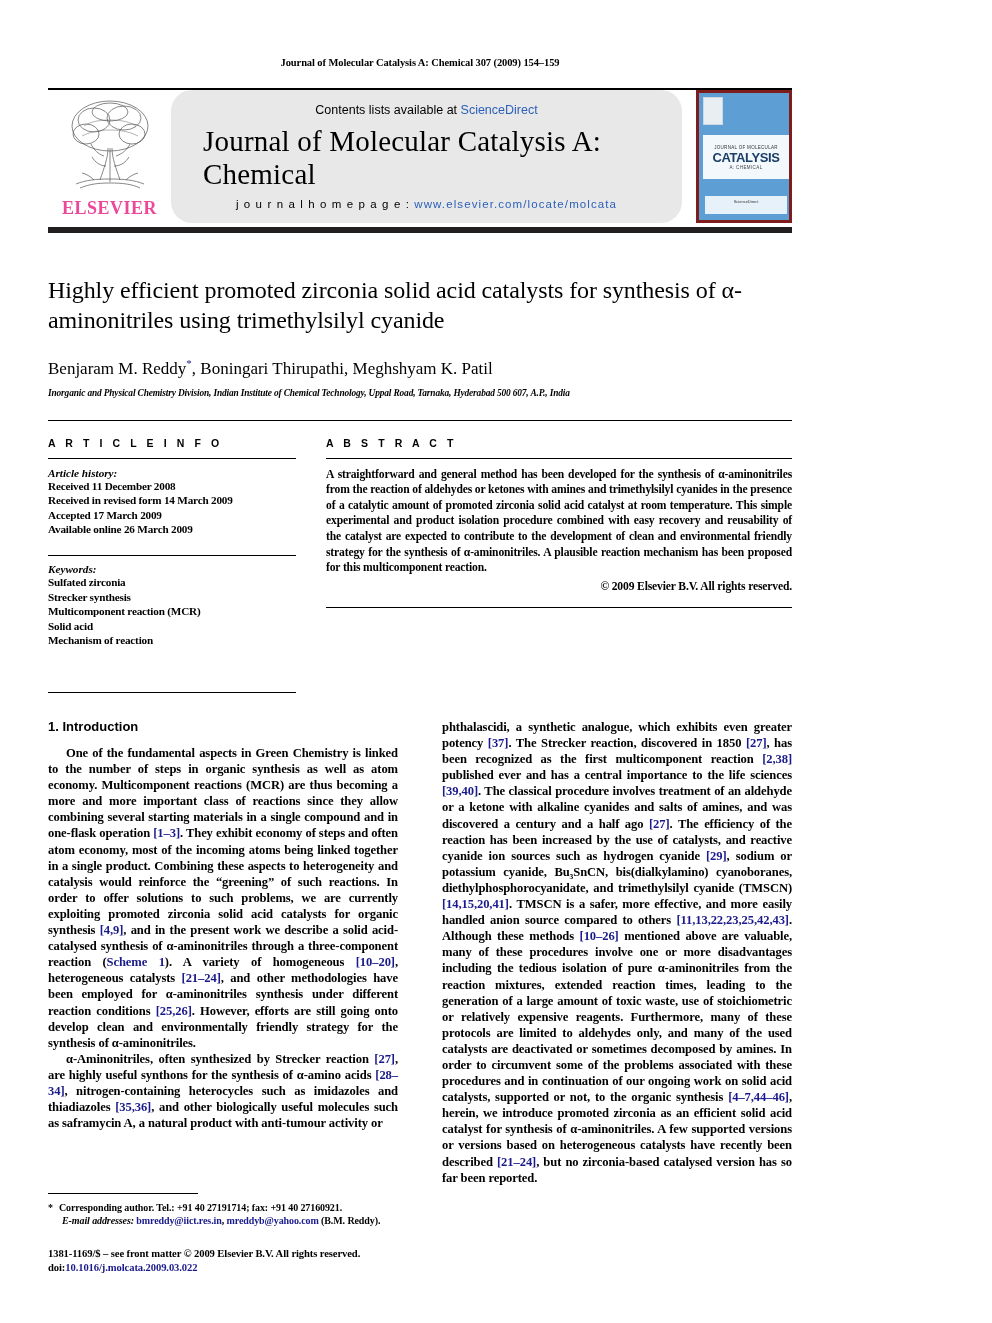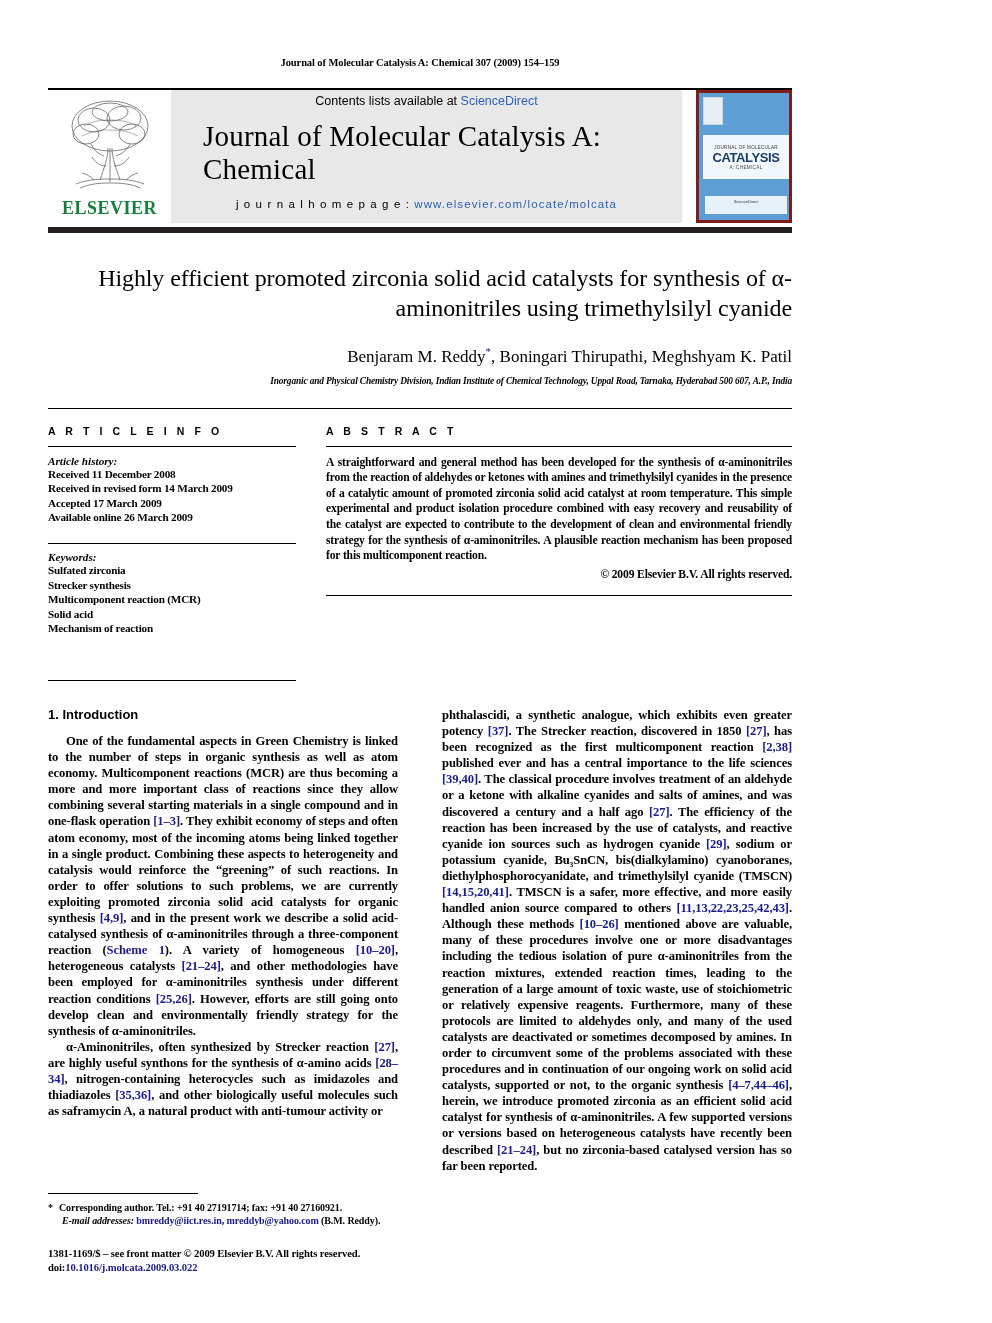--- a/index.html
+++ b/index.html
@@ -55,33 +55,34 @@
     align-items: center;
     justify-content: flex-start;
     padding-top: 6px;
     box-sizing: border-box;
   }
   .tree-svg { display: block; }
   .elsevier-word {
     font-family: "Liberation Serif", serif;
     font-size: 18px;
     font-weight: bold;
-    color: #15803d;
+    color: #ec4899;
     letter-spacing: 0.5px;
     margin-top: 2px;
   }
   .masthead-center {
     flex: 1 1 auto;
     background: #e8e8e8;
     display: flex;
     flex-direction: column;
     align-items: center;
     justify-content: space-between;
-    padding: 4px 0 13px 0;
+    padding: 13px 0 13px 0;
     box-sizing: border-box;
+    border-radius: 21px;
   }
   .contents-line {
     font-family: "Liberation Sans", sans-serif;
     font-size: 12.5px;
     color: #000;
   }
   .contents-line .sd {
     color: #2b5fb8;
   }
   .journal-title-big {
@@ -160,22 +161,21 @@
     line-height: 6px;
     padding-top: 3px;
   }
   .masthead-rule-bottom {
     border-top: 6px solid #231f20;
     margin-top: 4px;
   }
 
   
   .title-block {
-    padding-top: 30px;
-    text-align: right;
+    padding-top: 42px;
   }
   .art-title {
     font-size: 24px;
     line-height: 30px;
     letter-spacing: -0.1px;
     margin: 0 0 22px 0;
     font-weight: normal;
     max-width: 830px;
   }
   .authors {

